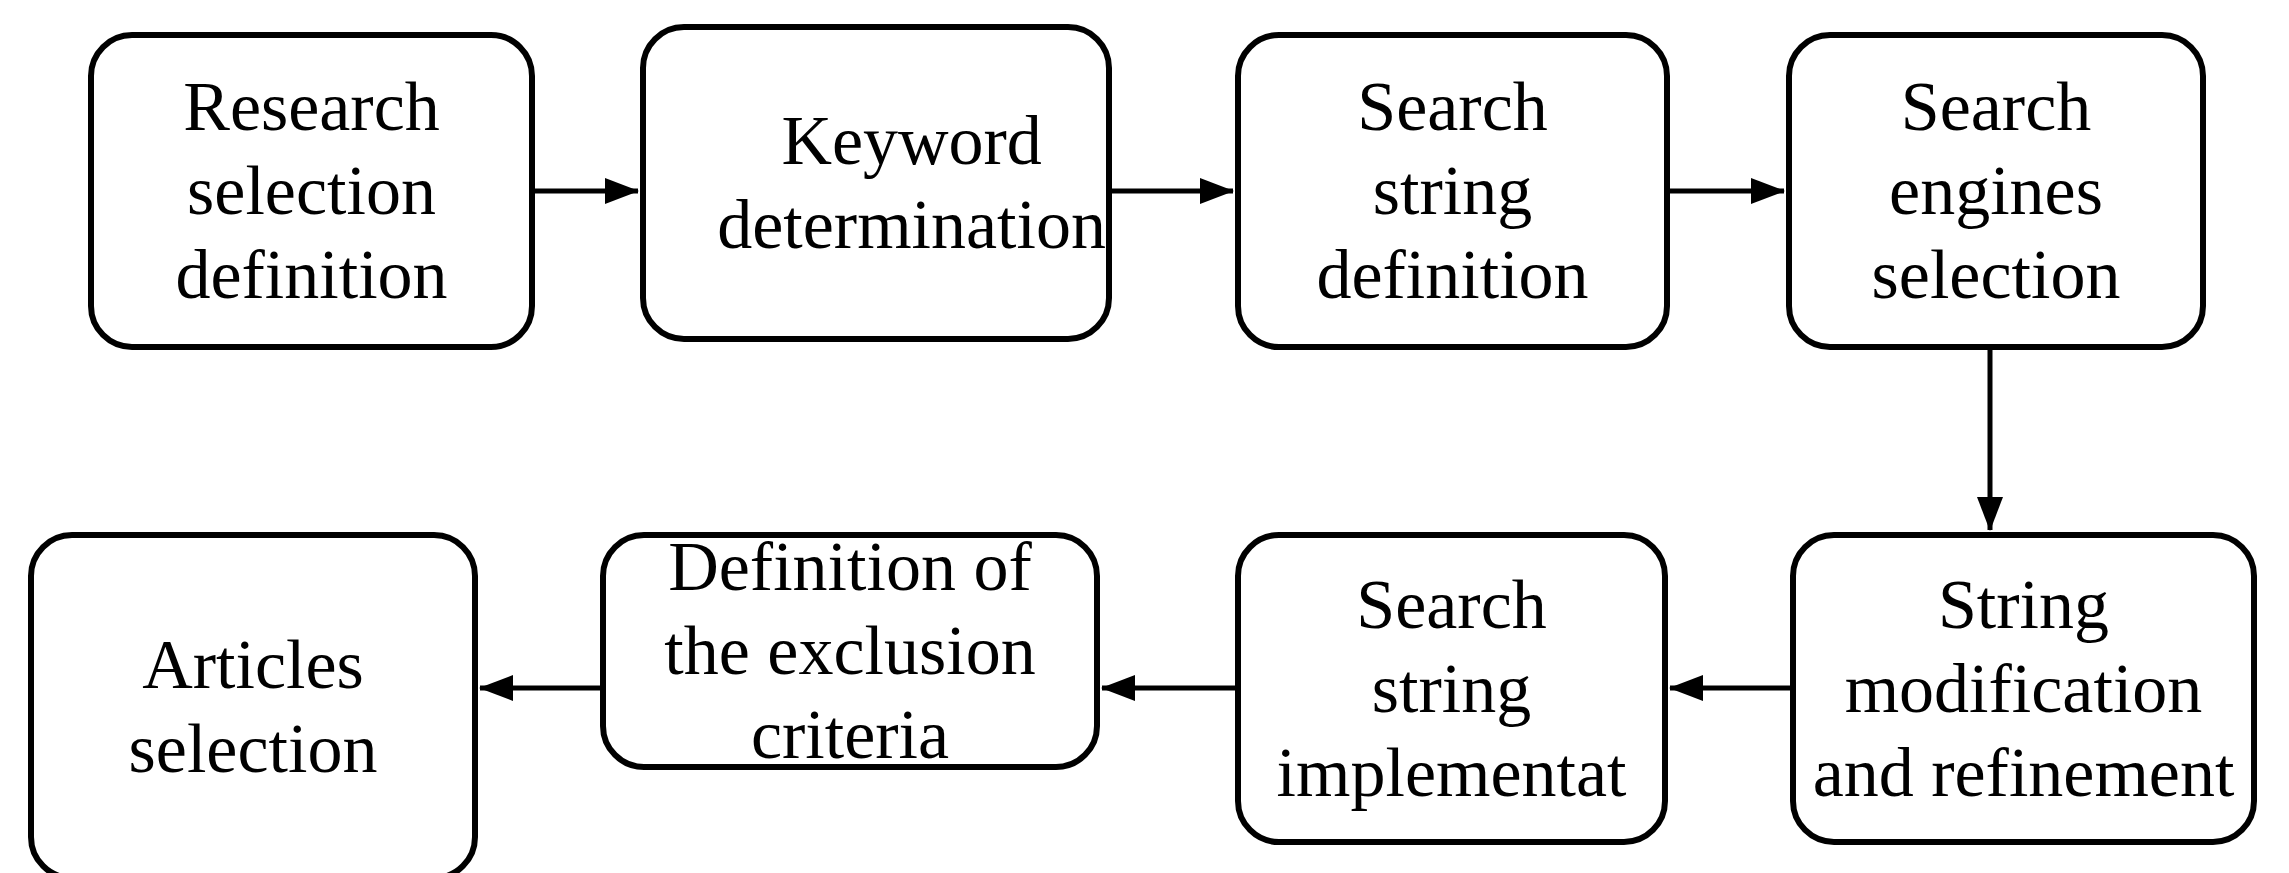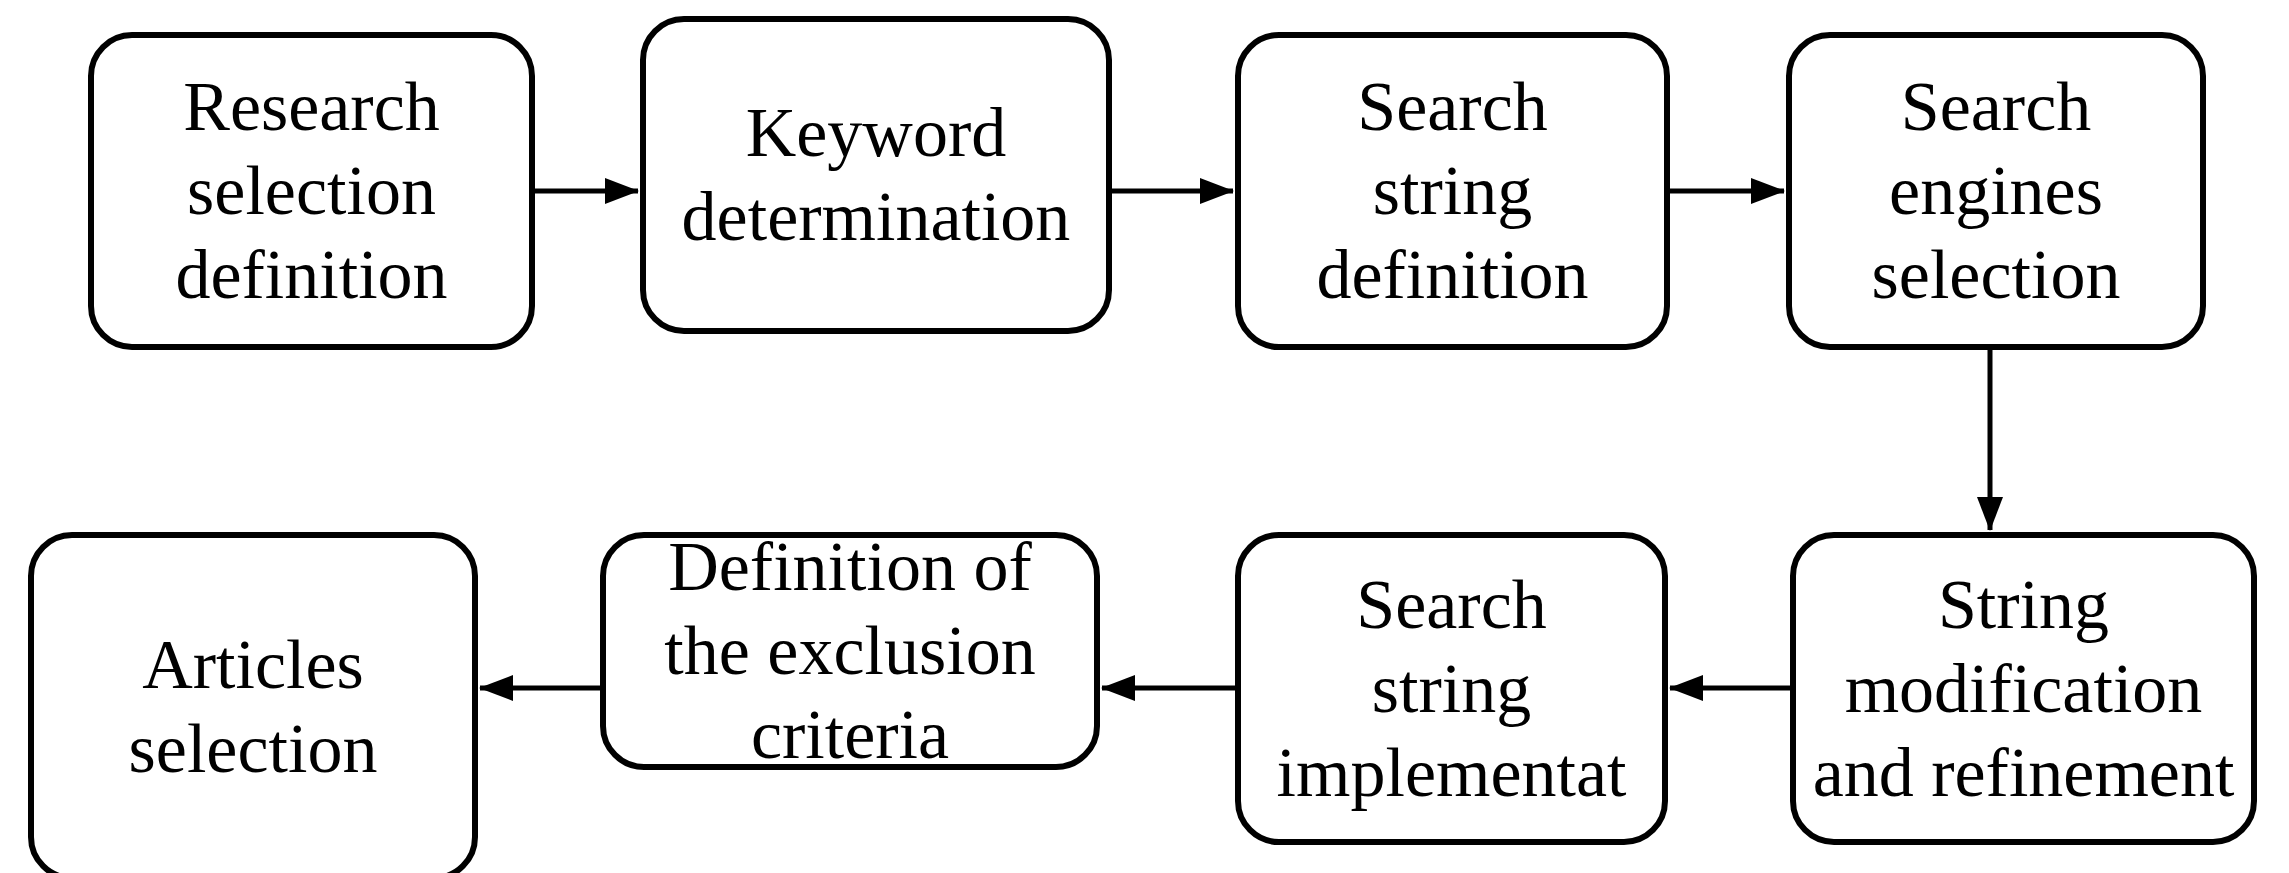--- a/index.html
+++ b/index.html
@@ -28,21 +28,21 @@
   .label {
     white-space: pre-line;
     text-align: center;
     color: #000000;
     font-size: 70px;
     line-height: 84px;
     letter-spacing: 0px;
   }
   
   .n1 { left: 88px;   top: 32px;  width: 447px; height: 318px; }
-  .n2 { left: 640px;  top: 16px;  width: 472px; height: 318px; }
+  .n2 { left: 640px;  top: 24px;  width: 472px; height: 318px; justify-content: flex-end; }
   .n3 { left: 1235px; top: 32px;  width: 435px; height: 318px; }
   .n4 { left: 1786px; top: 32px;  width: 420px; height: 318px; }
   
   .n5 { left: 1790px; top: 532px; width: 467px; height: 313px; }
   .n6 { left: 1235px; top: 532px; width: 433px; height: 313px; }
   .n7 { left: 600px;  top: 532px; width: 500px; height: 238px; }
   .n8 { left: 28px;   top: 532px; width: 450px; height: 349px; }
 
   .edges {
     position: absolute;

